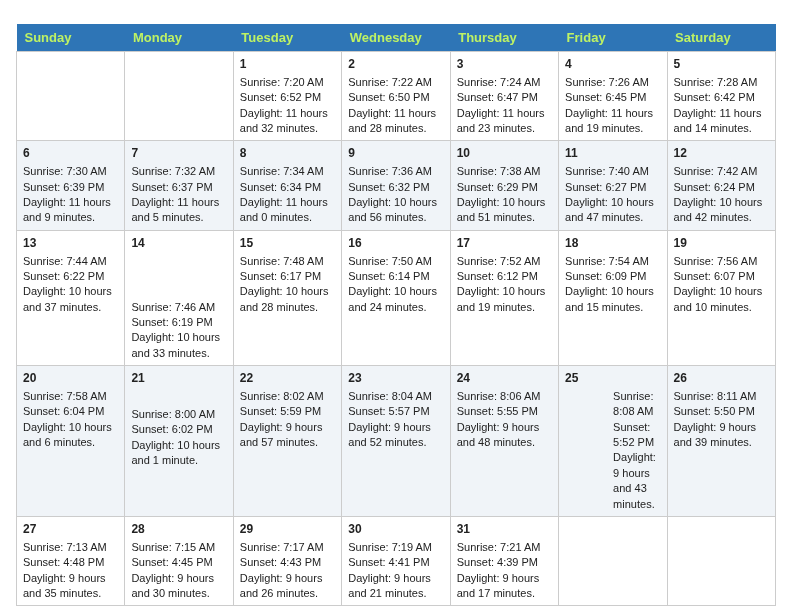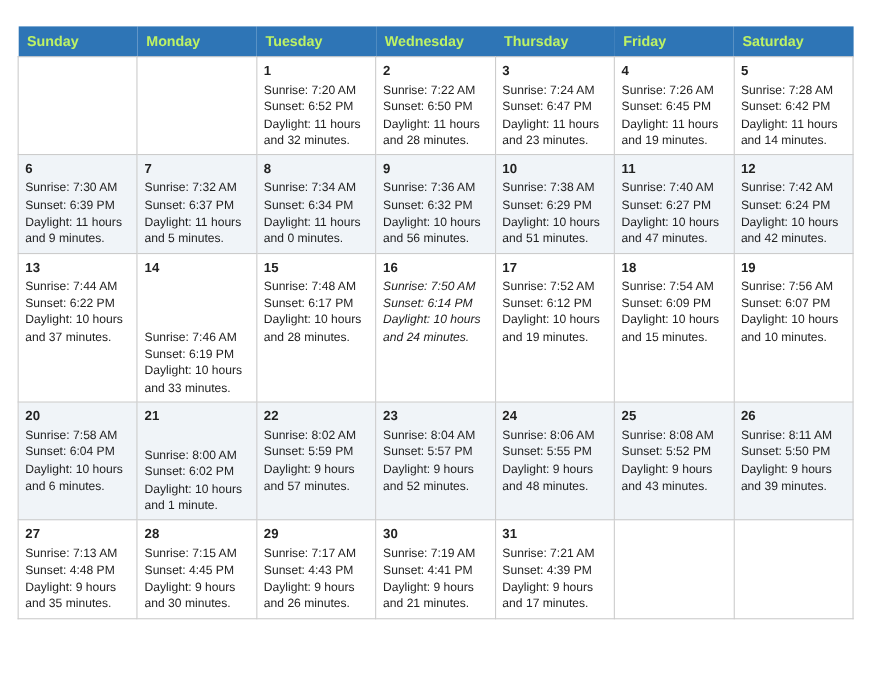--- a/index.html
+++ b/index.html
@@ -204,21 +204,21 @@
         </td>
         <td>
           <div class="day-num">15</div>
           <div class="day-info" style="white-space: pre-line;">Sunrise: 7:48 AM
 Sunset: 6:17 PM
 Daylight: 10 hours
 and 28 minutes.</div>
         </td>
         <td>
           <div class="day-num">16</div>
-          <div class="day-info" style="white-space: pre-line; font-style: italic;">Sunrise: 7:50 AM
+          <div class="day-info" style="white-space: pre-line;">Sunrise: 7:50 AM
 Sunset: 6:14 PM
 Daylight: 10 hours
 and 24 minutes.</div>
         </td>
         <td>
           <div class="day-num">17</div>
           <div class="day-info" style="white-space: pre-line;">Sunrise: 7:52 AM
 Sunset: 6:12 PM
 Daylight: 10 hours
 and 19 minutes.</div>
@@ -269,21 +269,21 @@
         </td>
         <td>
           <div class="day-num">24</div>
           <div class="day-info" style="white-space: pre-line;">Sunrise: 8:06 AM
 Sunset: 5:55 PM
 Daylight: 9 hours
 and 48 minutes.</div>
         </td>
         <td>
           <div class="day-num">25</div>
-          <div class="day-info" style="white-space: pre-line;">Sunrise: 8:08 AM
+          <div class="day-info" style="white-space: pre-line; margin-left: 48px;">Sunrise: 8:08 AM
 Sunset: 5:52 PM
 Daylight: 9 hours
 and 43 minutes.</div>
         </td>
         <td>
           <div class="day-num">26</div>
           <div class="day-info" style="white-space: pre-line;">Sunrise: 8:11 AM
 Sunset: 5:50 PM
 Daylight: 9 hours
 and 39 minutes.</div>

